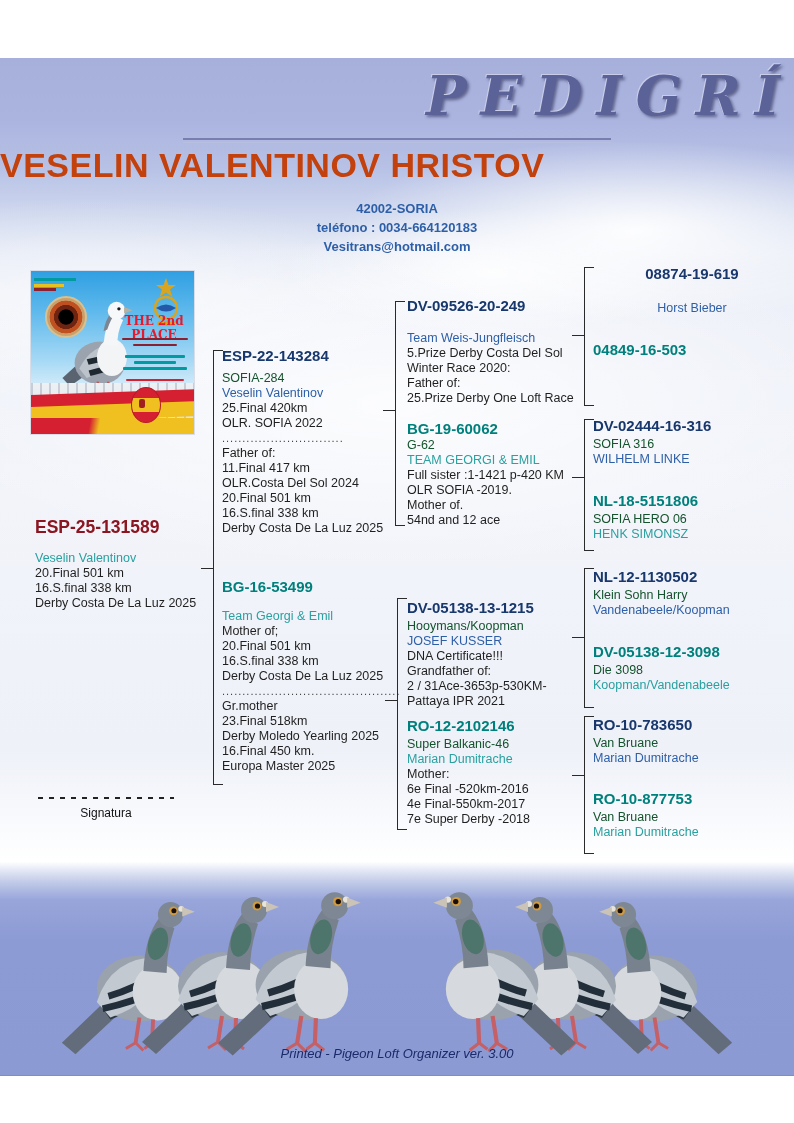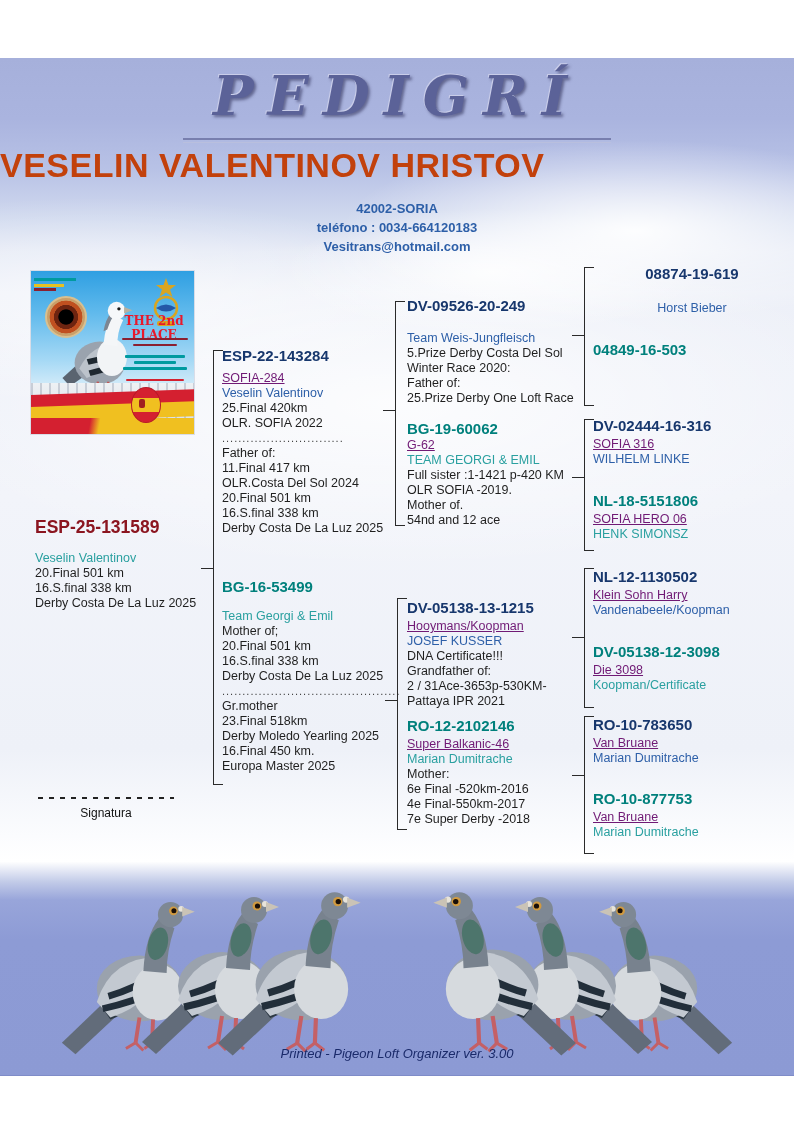--- a/index.html
+++ b/index.html
@@ -13,40 +13,40 @@
       radial-gradient(ellipse 300px 90px at 62% 21%, rgba(255,255,255,.85), rgba(255,255,255,0) 70%),
       radial-gradient(ellipse 500px 150px at 12% 24%, rgba(255,255,255,.55), rgba(255,255,255,0) 70%),
       radial-gradient(ellipse 650px 220px at 50% 34%, rgba(255,255,255,.8), rgba(255,255,255,0) 75%),
       linear-gradient(180deg,
         #a6b0db 0%, #aab4df 6%, #b8c2e6 11%, #cfd8ee 15.5%, #e4e9f5 19%,
         #edf0f8 23%, #f2f4fa 43%, #eef1f8 68%, #fbfcfe 76.5%, #ffffff 79%,
         #c2cbe8 81%, #98a5da 82.8%, #8d9bd5 86.7%, #8c9ad4 100%);
     border-bottom:1px solid #7f8cc8; }
 
   
-  .hdr-title { position:absolute; left:0; top:64px; width:794px; text-align:center;
+  .hdr-title { position:absolute; left:0; top:64px; width:794px; text-align:right;
     font-family:"DejaVu Serif", serif; font-style:italic; font-weight:bold;
     font-size:54px; letter-spacing:14px; color:#5b6298;
     text-shadow:-1px -1px 0 #c9cde9, 2px 2px 3px rgba(40,40,80,.55); }
   .hdr-underline { position:absolute; left:183px; top:138px; width:428px; height:2px;
     border-top:2px solid #787fae; border-bottom:1px solid #b9bfde; }
   .hdr-owner { position:absolute; left:0; top:146px; width:794px; 
     font-size:34px; font-weight:bold; color:#c2410c; letter-spacing:0.5px; }
   .hdr-sub { position:absolute; left:0; width:794px; text-align:center;
     font-size:13px; font-weight:bold; color:#2d5fa8; }
 
   
   .blk { position:absolute; white-space:nowrap; }
   .ring { font-size:15px; line-height:19px; font-weight:bold; }
   .ring.navy { color:#17376d; }
   .ring.tealr { color:#00807c; }
   .r-g2 { margin-bottom:2px; }  .r-g6 { margin-bottom:6px; }
   .r-g13 { margin-bottom:13px; } .r-g16 { margin-bottom:16px; } .r-g18 { margin-bottom:18px; }
   .ln { font-size:12.5px; line-height:15px; color:#1f1f1f; }
-  .ln.rd { color:#701a75;text-decoration:underline; }
+  .ln.rd { color:#14532d; }
   .ln.bl { color:#2d5fa8; }
   .ln.tn { color:#2aa0a0; }
   .ln.dots { font-size:11px; letter-spacing:1px; color:#444; line-height:15px; }
   .subject-ring { font-size:17.5px; line-height:22px; font-weight:bold; color:#8b1520; margin-bottom:13px; }
 
   
   .bracket { position:absolute; width:9px;
     border-left:1px solid #2a2a2a; border-top:1px solid #2a2a2a; border-bottom:1px solid #2a2a2a; }
   .ltick { position:absolute; height:1px; width:12px; background:#2a2a2a; }
 
@@ -241,21 +241,21 @@
     <div class="ln tn">HENK SIMONSZ</div>
   </div>
   <div class="blk" style="left:593px;top:567px;width:198px;">
     <div class="ring navy r-g2">NL-12-1130502</div>
     <div class="ln rd">Klein Sohn Harry</div>
     <div class="ln bl">Vandenabeele/Koopman</div>
   </div>
   <div class="blk" style="left:593px;top:642px;width:198px;">
     <div class="ring tealr r-g2">DV-05138-12-3098</div>
     <div class="ln rd">Die 3098</div>
-    <div class="ln tn">Koopman/Certificate</div>
+    <div class="ln tn">Koopman/Vandenabeele</div>
   </div>
   <div class="blk" style="left:593px;top:715px;width:198px;">
     <div class="ring navy r-g2">RO-10-783650</div>
     <div class="ln rd">Van Bruane</div>
     <div class="ln bl">Marian Dumitrache</div>
   </div>
   <div class="blk" style="left:593px;top:789px;width:198px;">
     <div class="ring tealr r-g2">RO-10-877753</div>
     <div class="ln rd">Van Bruane</div>
     <div class="ln tn">Marian Dumitrache</div>

